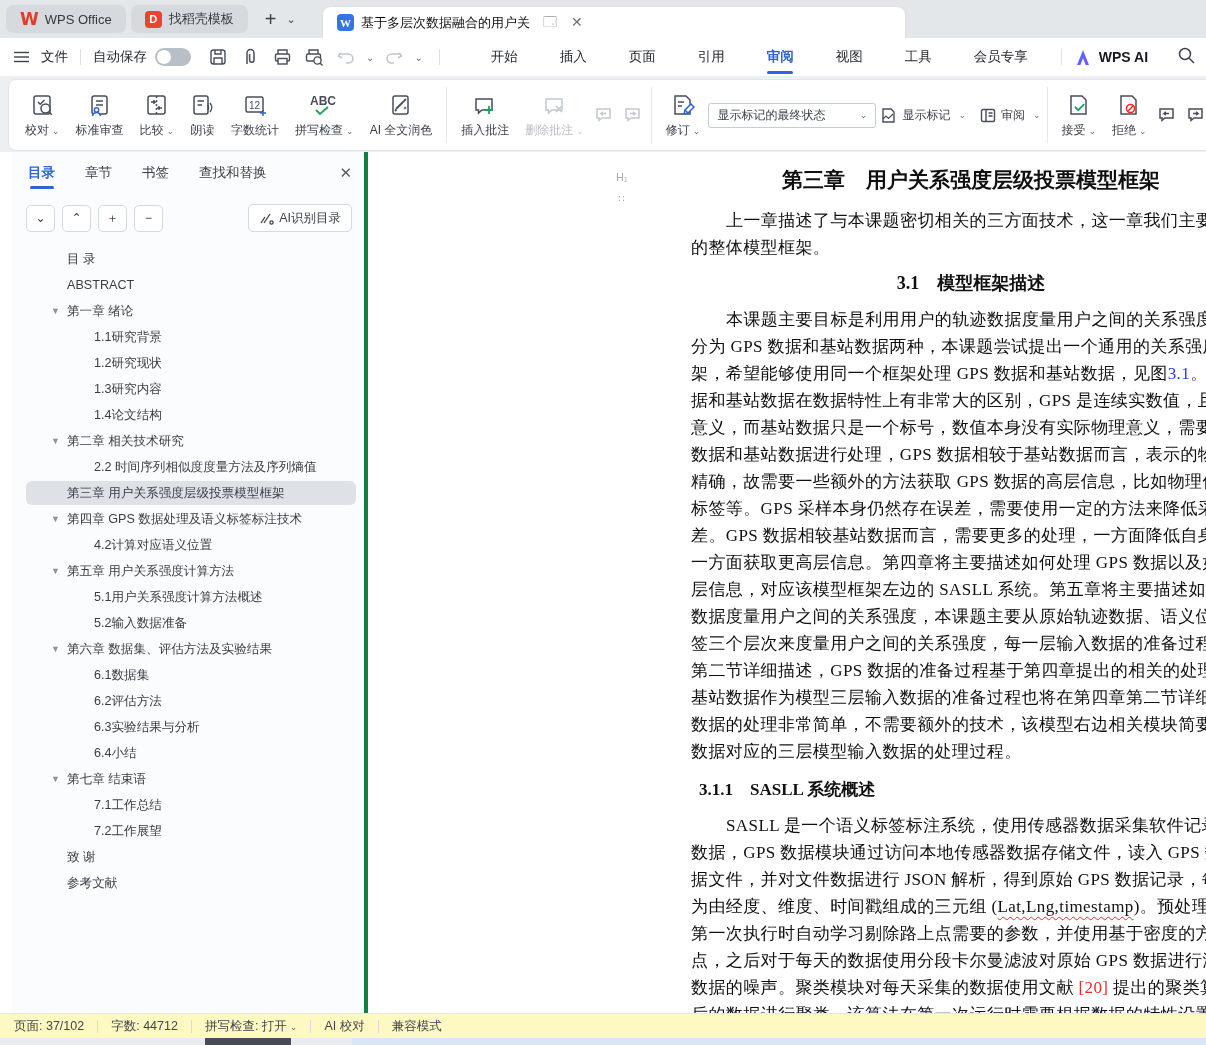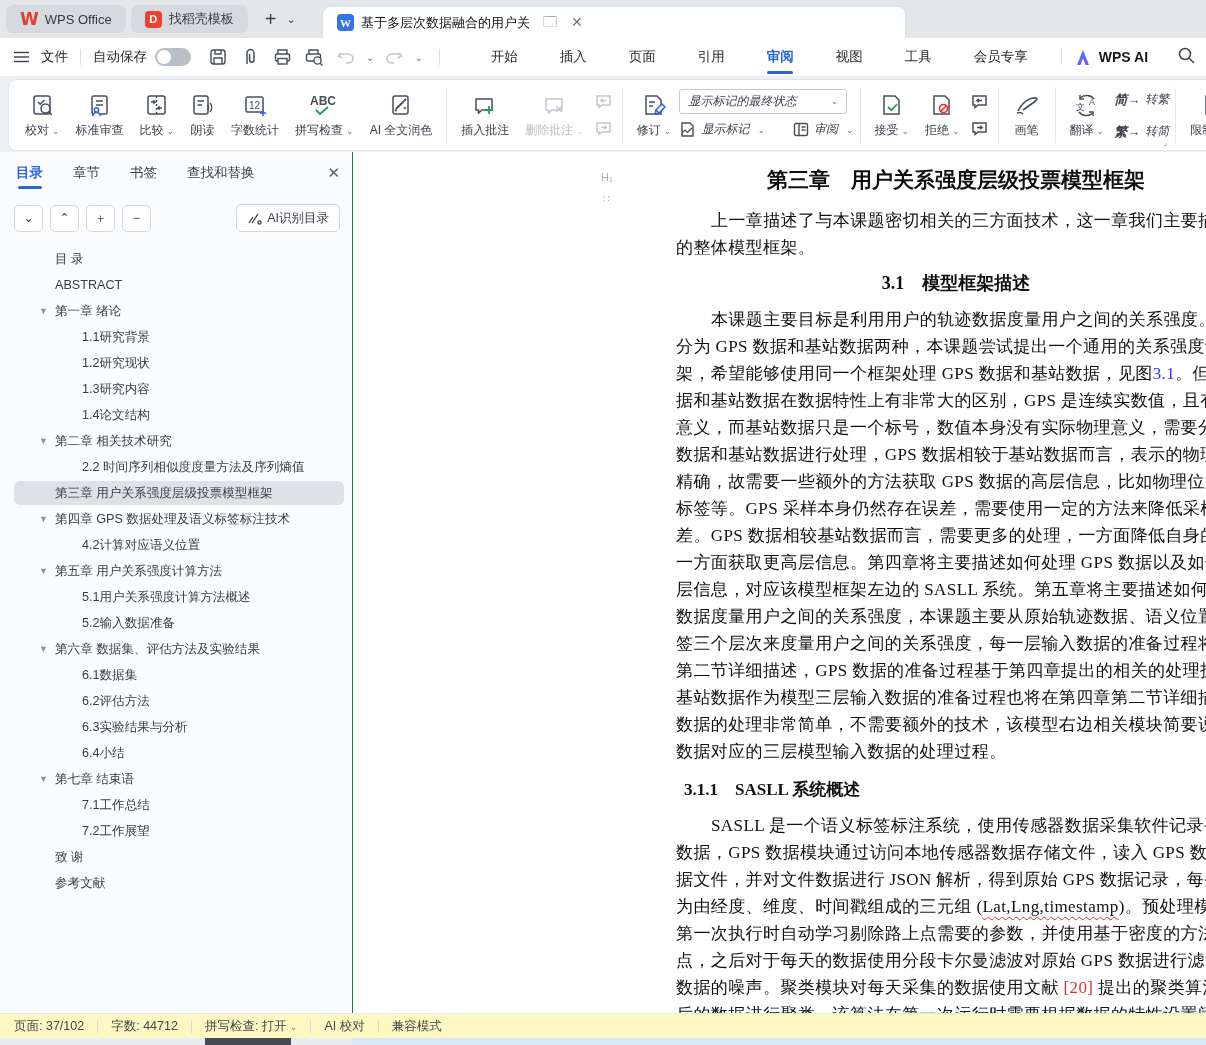--- a/index.html
+++ b/index.html
@@ -38,31 +38,31 @@
 
   
   .ribbonwrap{position:absolute;left:0;top:76px;width:100%;height:76px;background:#edf0f3;}
   .ribbon{position:absolute;left:8px;top:3px;right:-40px;height:72px;background:#fff;border:1px solid #e2e6ea;border-radius:8px;display:flex;align-items:center;overflow:hidden;padding-left:8px;box-sizing:border-box;}
   .rdiv{width:1px;height:56px;background:#e6e9ec;margin:0 6px;flex:0 0 auto;}
   .rbtn{display:flex;flex-direction:column;align-items:center;justify-content:center;gap:4px;padding:2px 8px;font-size:12px;color:#3c414b;flex:0 0 auto;white-space:nowrap;}
   .rbtn .ric{height:27px;display:flex;align-items:flex-end;justify-content:center;}
   .rbtn.dis{color:#b9bfc4;}
   .caret{font-size:9px;color:#6c727b;margin-left:3px;}
   .dis .caret{color:#c6cbd1;}
-  .rcol{display:flex;flex-direction:column;justify-content:center;gap:5px;flex:0 0 auto;font-style:italic;}
+  .rcol{display:flex;flex-direction:row;justify-content:center;gap:5px;flex:0 0 auto;}
   .rsm{width:24px;height:22px;display:flex;align-items:center;justify-content:center;}
   .rrow-btn{display:flex;align-items:center;gap:5px;font-size:12px;color:#3c414b;white-space:nowrap;height:24px;}
   .combo{width:168px;height:25px;border:1px solid #c6ccd4;border-radius:3px;background:#fff;display:flex;align-items:center;justify-content:space-between;padding:0 8px;font-size:12px;color:#3c414b;box-sizing:border-box;}
   .grp{display:flex;align-items:center;gap:2px;flex:0 0 auto;position:relative;}
   .launcher{position:absolute;right:2px;bottom:-4px;font-size:9px;color:#9aa1ab;}
   .cnico{font-size:13px;font-weight:bold;color:#3c414b;line-height:1;}
 
   
   .bodyarea{position:absolute;left:0;top:152px;width:100%;bottom:32px;display:flex;}
-  .sidebar{width:352px;flex:0 0 auto;background:#fbfcfd;border-right:1px solid #15803d;position:relative;overflow:hidden;}
+  .sidebar{width:352px;flex:0 0 auto;background:#fbfcfd;border-right:4px solid #15803d;position:relative;overflow:hidden;margin-left:12px;}
   .sb-tabs{display:flex;align-items:center;height:42px;padding-left:16px;font-size:13.5px;color:#3c414b;}
   .sb-tab{margin-right:30px;position:relative;height:42px;display:flex;align-items:center;}
   .sb-tab.active{color:#2c64d9;font-weight:bold;}
   .sb-tab.active::after{content:"";position:absolute;left:2px;bottom:5px;width:24px;height:3px;border-radius:2px;background:#2c64d9;}
   .sb-close{position:absolute;right:12px;top:12px;font-size:15px;color:#555b64;}
   .sb-tools{display:flex;align-items:center;margin:10px 12px 0 14px;}
   .sb-sq{width:27px;height:25px;border:1px solid #d4d9de;border-radius:5px;background:#fff;display:flex;align-items:center;justify-content:center;font-size:12px;color:#3c414b;margin-right:7px;}
   .sb-ai{margin-left:auto;height:26px;border:1px solid #d4d9de;border-radius:5px;background:#fff;display:flex;align-items:center;gap:5px;padding:0 10px;font-size:12.5px;color:#3c414b;}
   .tree{margin-top:14px;font-size:12.6px;color:#383d45;}
   .trow{height:26px;display:flex;align-items:center;position:relative;padding-left:55px;white-space:nowrap;text-align:center;}
@@ -336,21 +336,21 @@
               <path d="M15 17l3 3" stroke="#2c64d9"></path>
             </svg>
           </span>
         <span><span>修订</span><span class="caret">⌄</span></span>
       </div>
       <div class="rcol" style="gap:4px;">
         <div class="combo">
           <span>显示标记的最终状态</span>
           <span class="caret">⌄</span>
         </div>
-        <div style="display:flex;gap:28px;">
+        <div style="display:flex;gap:14px;align-items:center;">
           <div class="rrow-btn">
             <svg width="17" height="17" viewBox="0 0 17 17" fill="none" stroke="#474e59" stroke-width="1.4">
                 <path d="M3 2h8l3 3v10H3z"></path>
                 <path d="M3 12l3-3 2.5 2.5L13 7" stroke-width="1.2"></path>
               </svg>
             <span>显示标记</span>
               <span class="caret">⌄</span>
           </div>
           <div class="rrow-btn">
             <svg width="16" height="15" viewBox="0 0 16 15" fill="none" stroke="#474e59" stroke-width="1.4">

